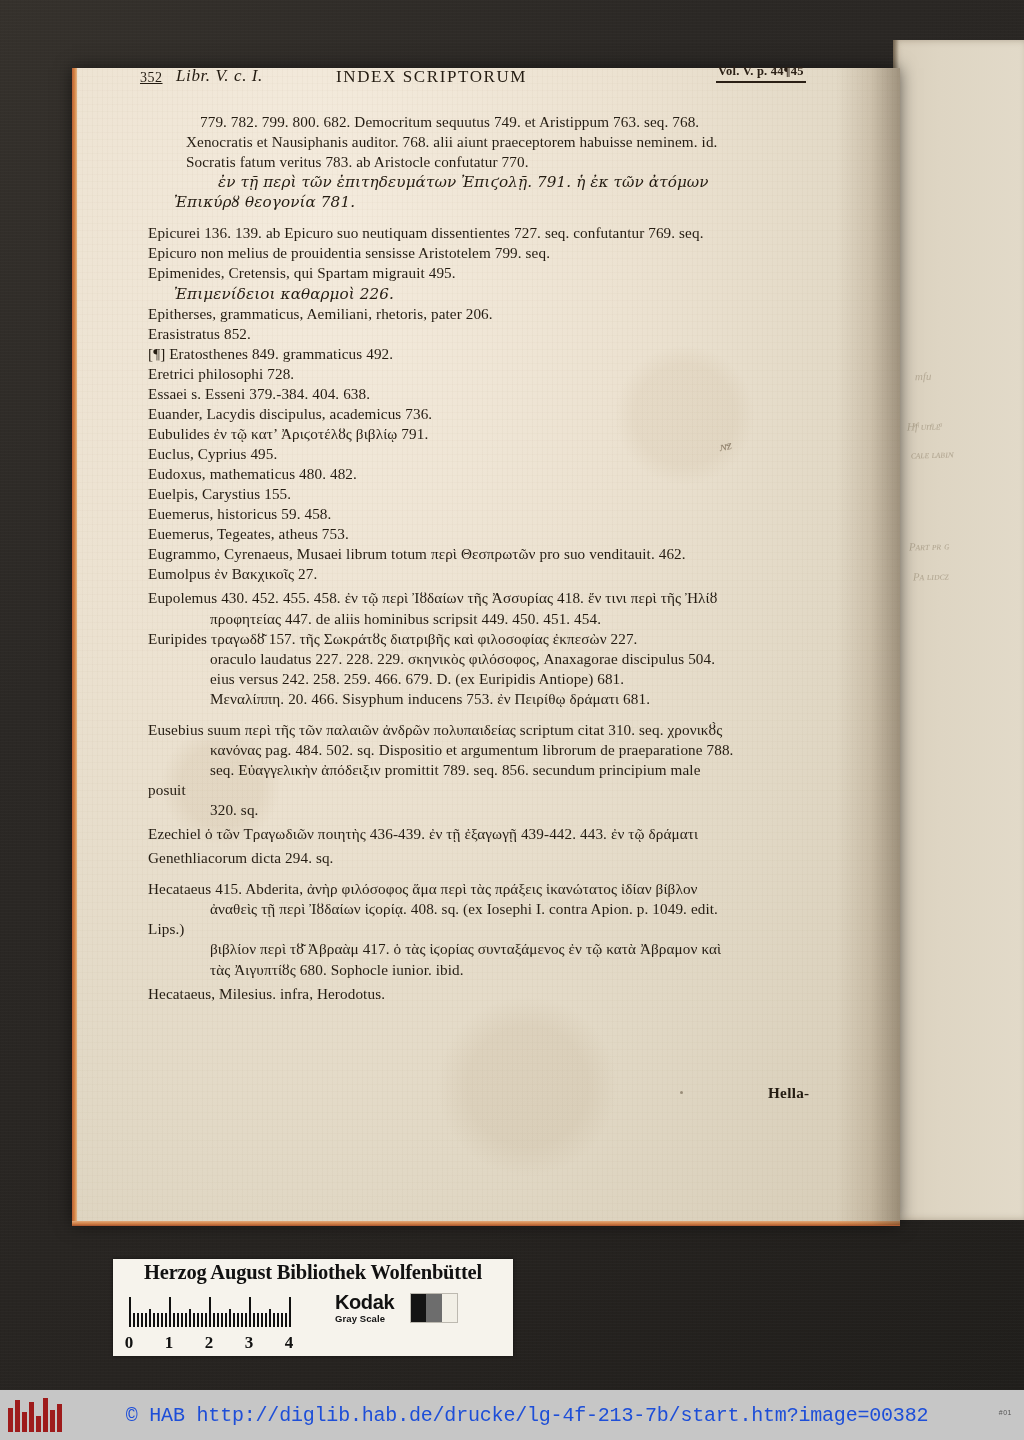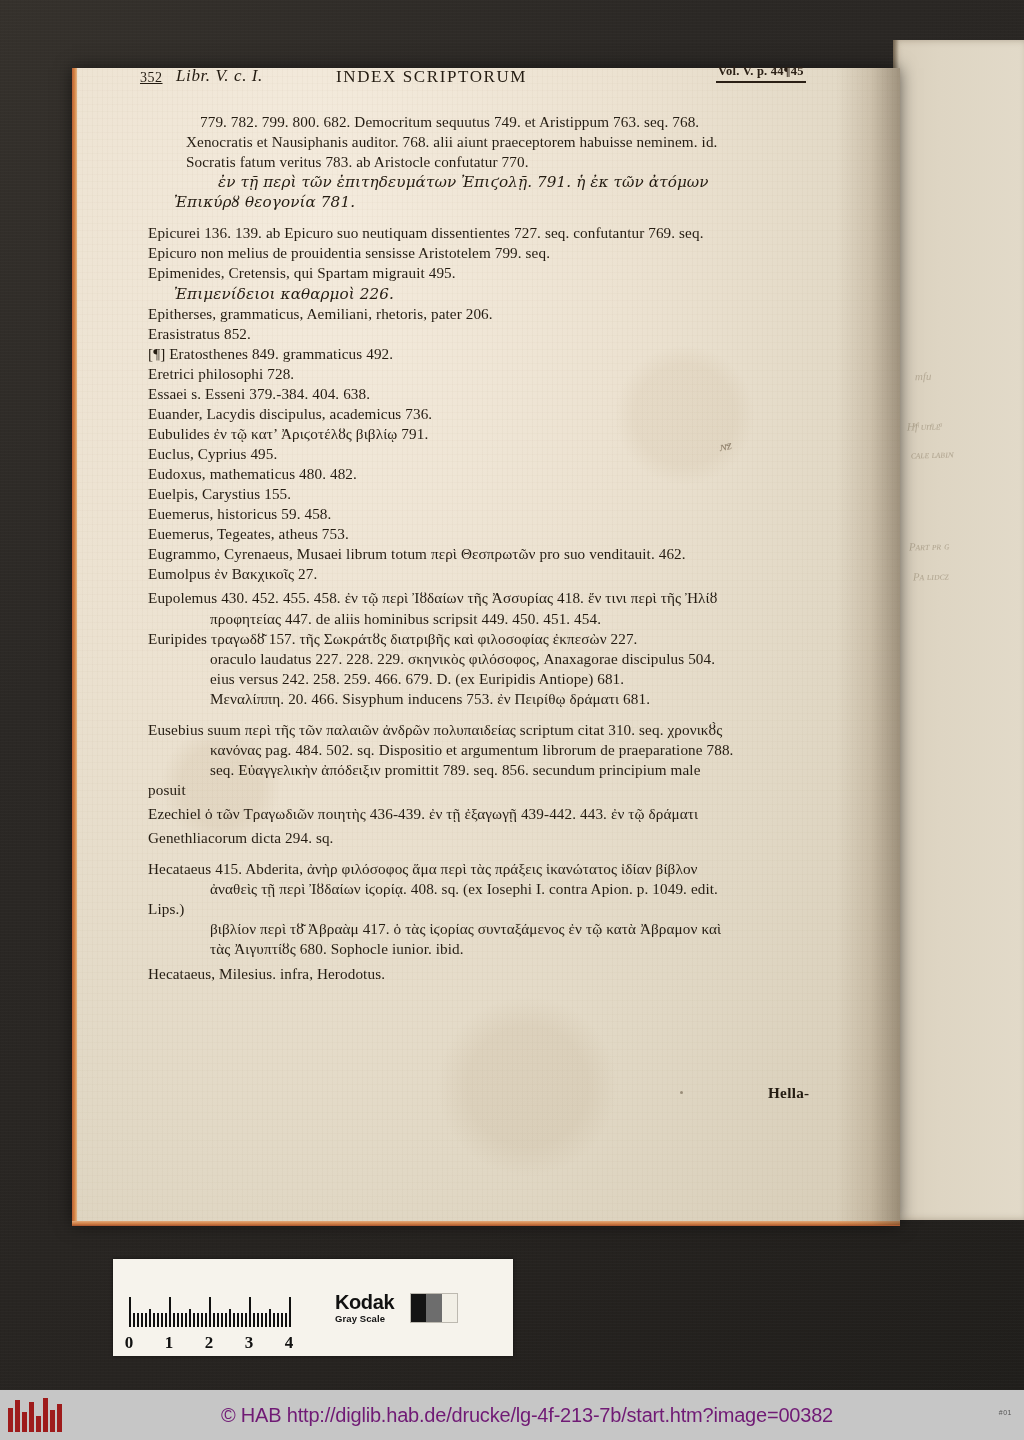--- a/index.html
+++ b/index.html
@@ -240,23 +240,23 @@
   #hab-logo{
     width:62px; height:34px; margin-left:8px;
     display:flex; align-items:flex-end; gap:2px;
   }
   #hab-logo i{
     display:block; width:5px; background:#9e1b1b;
   }
   #credit-text{
     flex:1 1 auto;
     text-align:center;
-    font-family:Liberation Sans, sans-serif;
+    font-family:Liberation Mono, monospace;
     font-size:20px;
-    color:#701a75;
+    color:#1d4ed8;
     letter-spacing:-.2px;
     white-space:nowrap;
     margin-left:-40px;
   }
   #credit-corner{
     position:absolute; right:12px; top:19px;
     font-family:"Liberation Sans", sans-serif;
     font-size:7px; color:#555; letter-spacing:.5px;
   }
 </style>
@@ -314,37 +314,39 @@
   <p class="entry smallgap">Eupolemus 430. 452. 455. 458. ἐν τῷ περὶ Ἰȣδαίων τῆς Ἀσσυρίας 418. ἔν τινι περὶ τῆς Ἠλίȣ</p>
   <p class="entry indented2">προφητείας 447. de aliis hominibus scripsit 449. 450. 451. 454.</p>
   <p class="entry">Euripides τραγωδȣ͂ 157. τῆς Σωκράτȣς διατριβῆς καὶ φιλοσοφίας ἐκπεσὼν 227.</p>
   <p class="entry indented2">oraculo laudatus 227. 228. 229. σκηνικὸς φιλόσοφος, Anaxagorae discipulus 504.</p>
   <p class="entry indented2">eius versus 242. 258. 259. 466. 679. D. (ex Euripidis Antiope) 681.</p>
   <p class="entry indented2">Μεναλίππη. 20. 466. Sisyphum inducens 753. ἐν Πειρίθῳ δράματι 681.</p>
 
   <p class="entry blockgap">Eusebius suum περὶ τῆς τῶν παλαιῶν ἀνδρῶν πολυπαιδείας scriptum citat 310. seq. χρονικȣ̀ς</p>
   <p class="entry indented2">κανόνας pag. 484. 502. sq. Dispositio et argumentum librorum de praeparatione 788.</p>
   <p class="entry indented2">seq. Εὐαγγελικὴν ἀπόδειξιν promittit 789. seq. 856. secundum principium male posuit</p>
+  <p class="entry indented2">320. sq.</p>
 
   <p class="entry smallgap">Ezechiel ὁ τῶν Τραγωδιῶν ποιητὴς 436-439. ἐν τῇ ἐξαγωγῇ 439-442. 443. ἐν τῷ δράματι</p>
 
   <p class="entry smallgap">Genethliacorum dicta 294. sq.</p>
 
   <p class="entry blockgap">Hecataeus 415. Abderita, ἀνὴρ φιλόσοφος ἅμα περὶ τὰς πράξεις ἱκανώτατος ἰδίαν βίβλον</p>
   <p class="entry indented2">ἀναθεὶς τῇ περὶ Ἰȣδαίων ἱϛορίᾳ. 408. sq.  (ex Iosephi I. contra Apion. p. 1049. edit. Lips.)</p>
   <p class="entry indented2">βιβλίον περὶ τȣ͂ Ἀβραὰμ 417. ὁ τὰς ἱϛορίας συνταξάμενος ἐν τῷ κατὰ Ἀβραμον καὶ</p>
   <p class="entry indented2">τὰς Ἀιγυπτίȣς 680. Sophocle iunior. ibid.</p>
   <p class="entry smallgap">Hecataeus, Milesius. infra, Herodotus.</p>
 
   <span class="catchword">Hella-</span>
   <span class="marginal-scribble">ɴ̴ᴢ</span>
   <span class="stray-mark"></span>
 </div>
 
 <div id="target-strip">
+  <div id="target-title">Herzog August Bibliothek Wolfenbüttel</div>
 
   <div id="ruler">
       <div class="tick" style="left: 0px; height: 30px;"></div>
       <div class="tick" style="left: 4px; height: 14px;"></div>
       <div class="tick" style="left: 8px; height: 14px;"></div>
       <div class="tick" style="left: 12px; height: 14px;"></div>
       <div class="tick" style="left: 16px; height: 14px;"></div>
       <div class="tick" style="left: 20px; height: 18px;"></div>
       <div class="tick" style="left: 24px; height: 14px;"></div>
       <div class="tick" style="left: 28px; height: 14px;"></div>

